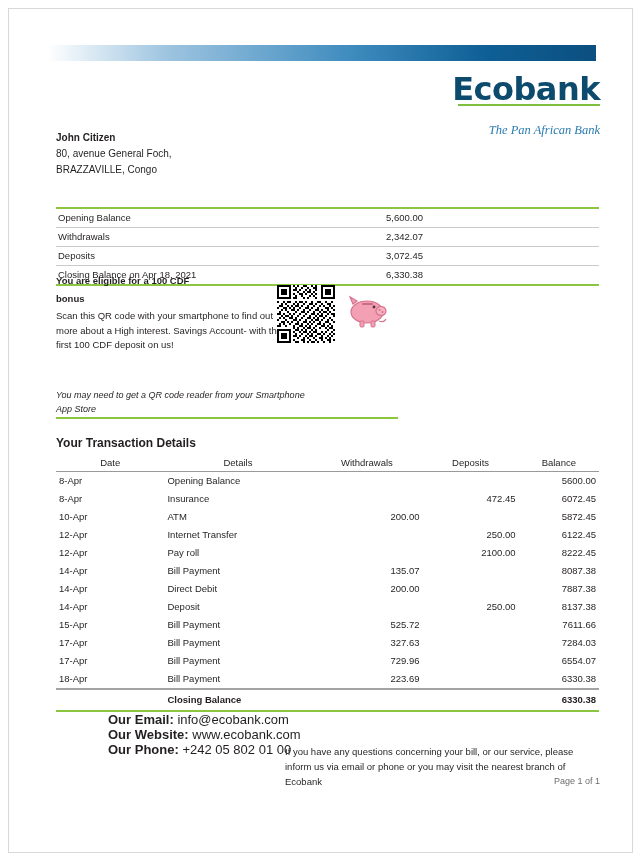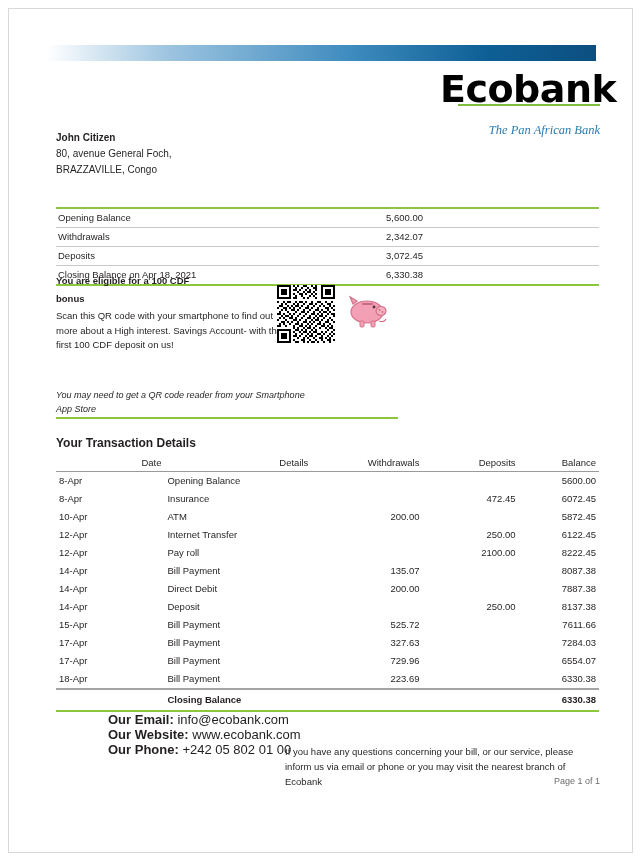--- a/index.html
+++ b/index.html
@@ -41,23 +41,23 @@
 
   
   .logo-block {
     position: absolute;
     left: 440px; top: 74px;
     width: 160px;
     text-align: right;
   }
   .logo-word {
     font-family: "DejaVu Sans", sans-serif;
-    font-size: 38px;
+    font-size: 32px;
     font-weight: bold;
-    color: #000000;
+    color: #0c4a6e;
     letter-spacing: -0.5px;
     line-height: 30px;
   }
   .logo-tag {
     font-family: "Liberation Serif", serif;
     font-style: italic;
     font-size: 12.5px;
     color: #2a7bb0;
     margin-top: 20px;
     line-height: 13px;
@@ -169,21 +169,21 @@
   }
   table.trans {
     position: absolute;
     left: 56px; top: 455px;
     width: 543px;
     border-collapse: collapse;
     font-size: 9.5px;
   }
   table.trans th {
     font-weight: normal;
-    text-align: right;
+    text-align: center;
     padding: 2px 3px 3px 3px;
     border-bottom: 1px solid #9a9a9a;
     color: #231f20;
   }
   table.trans td {
     padding: 2px 3px;
     line-height: 14px;
     vertical-align: top;
   }
   .col-date { width: 110px; }

